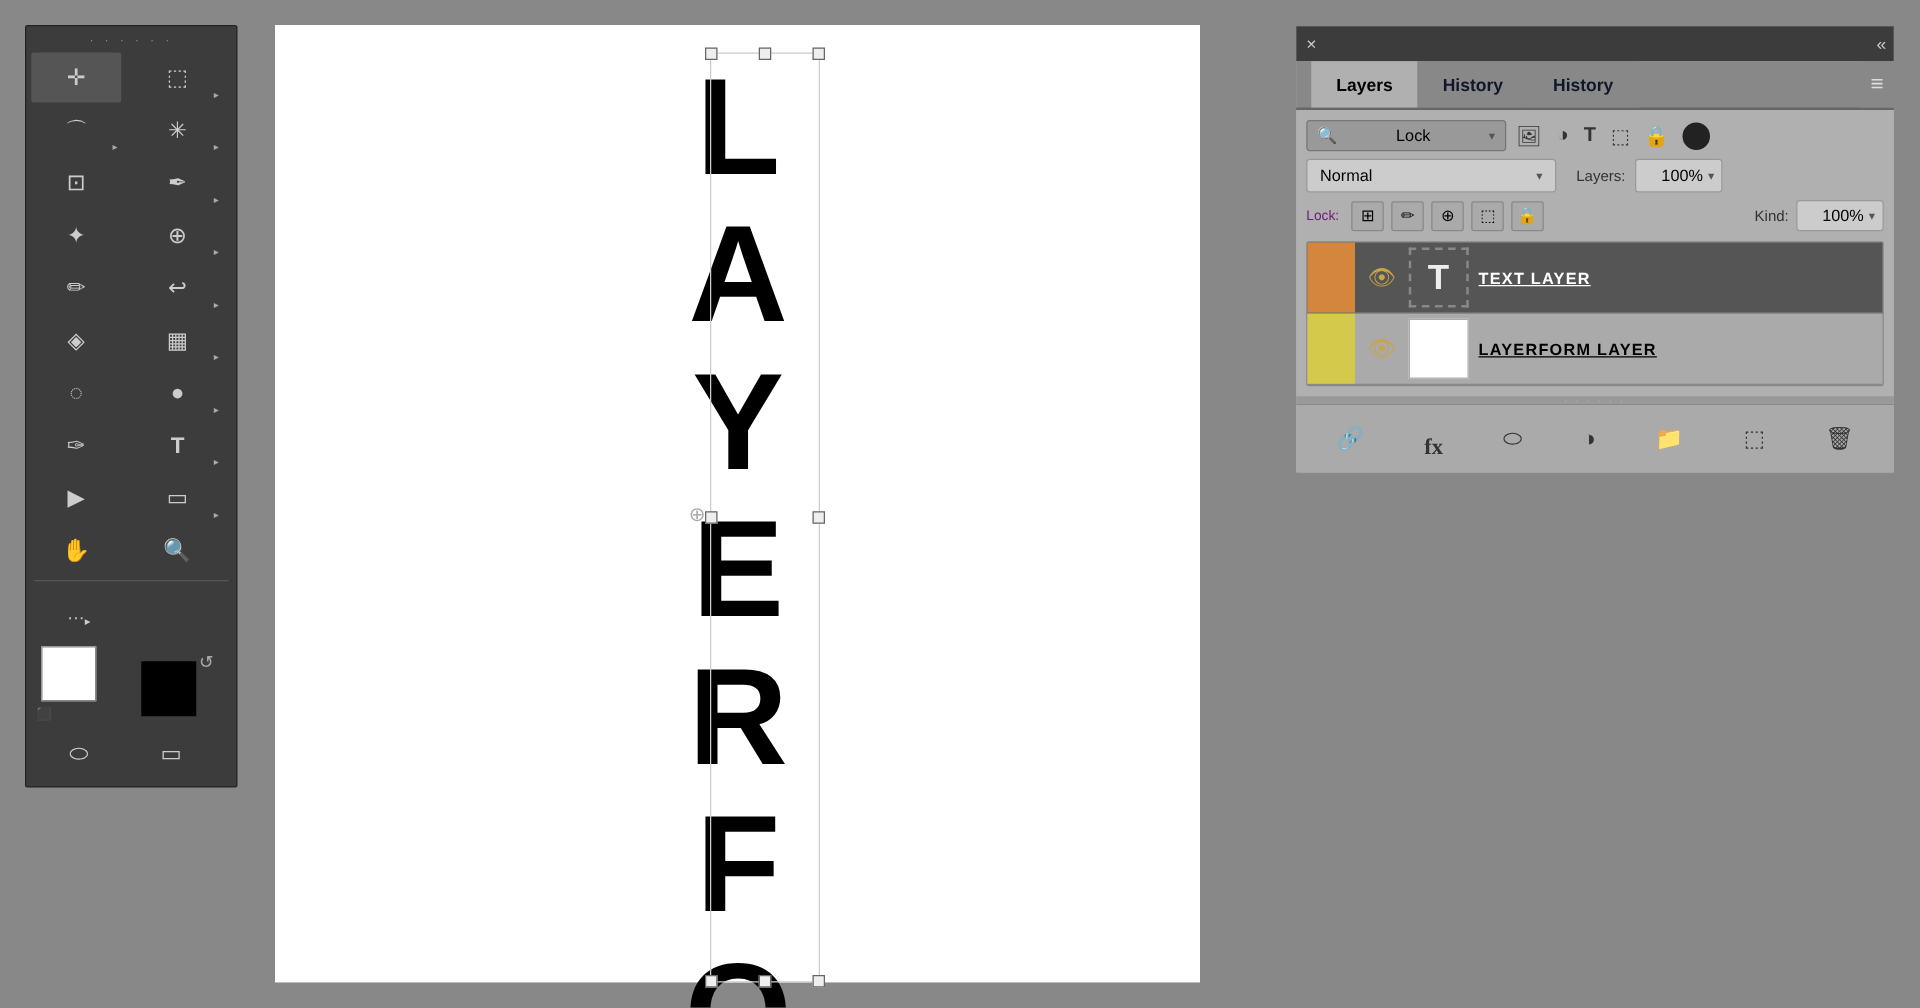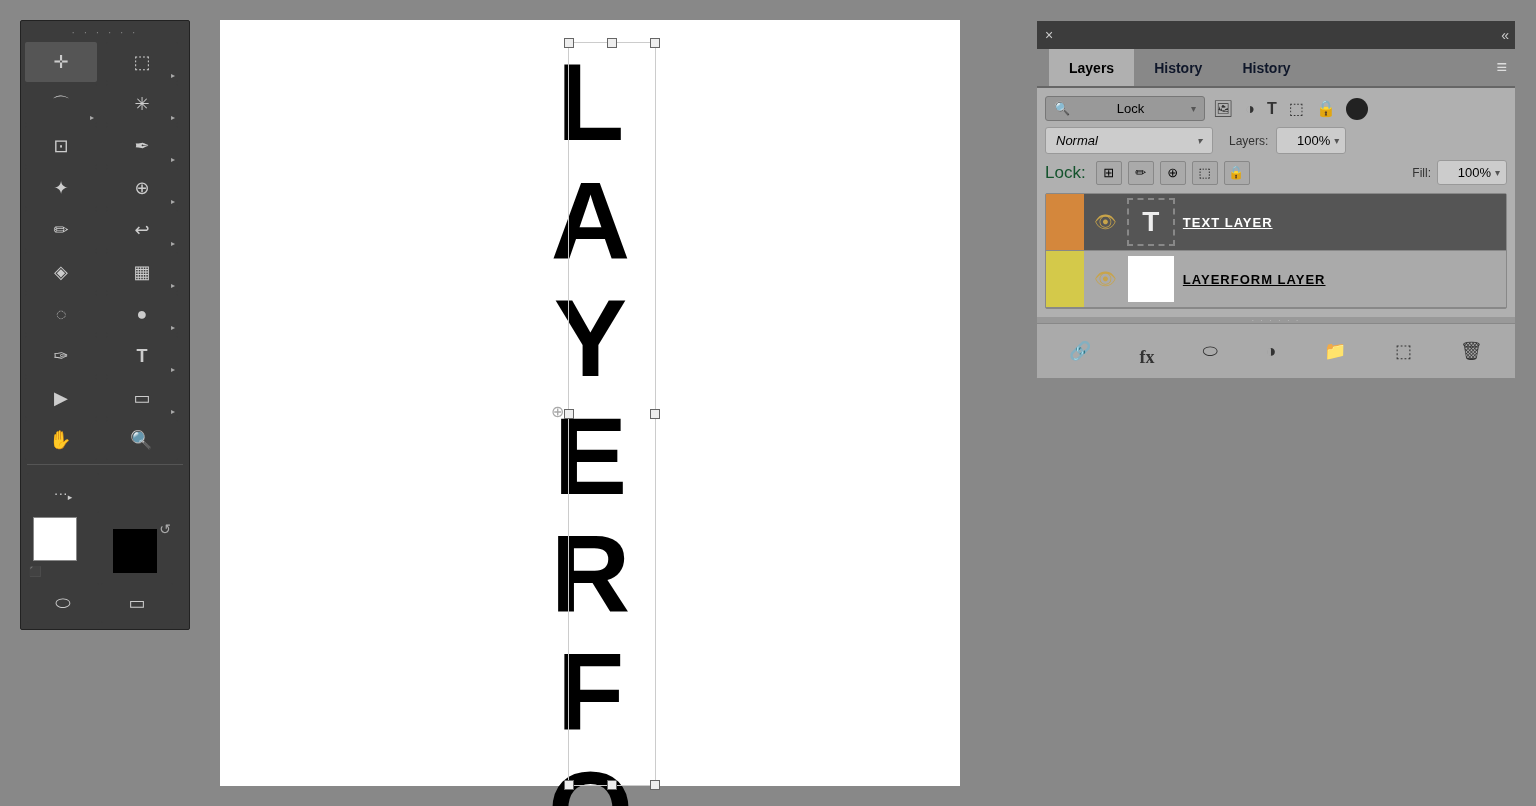--- a/index.html
+++ b/index.html
@@ -329,26 +329,25 @@
       gap: 8px;
       margin-bottom: 6px;
     }
     .blend-select {
       background: #ccc;
       border: 1px solid #999;
       border-radius: 3px;
       padding: 5px 10px;
       color: #000;
       font-size: 13px;
-      width: 168px;
+      width: 200px;
       cursor: pointer;
       display: flex;
       align-items: center;
       justify-content: space-between;
-      font-style: italic;
     }
     .opacity-label {
       font-size: 12px;
       color: #333;
       margin-left: 8px;
     }
     .opacity-value {
       background: #ccc;
       border: 1px solid #999;
       border-radius: 3px;
@@ -363,22 +362,22 @@
     }
 
     
     .lock-row {
       display: flex;
       align-items: center;
       gap: 6px;
       margin-bottom: 8px;
     }
     .lock-label {
-      font-size: 17px;
-      color: #14532d;
+      font-size: 11px;
+      color: #701a75;
       margin-right: 4px;
     }
     .lock-icon-btn {
       background: #aaa;
       border: 1px solid #888;
       border-radius: 2px;
       width: 26px;
       height: 24px;
       cursor: pointer;
       display: flex;
@@ -678,21 +677,21 @@
       </div>
     </div>
 
     <div class="lock-row">
       <span class="lock-label">Lock:</span>
       <button class="lock-icon-btn">⊞</button>
       <button class="lock-icon-btn">✏</button>
       <button class="lock-icon-btn">⊕</button>
       <button class="lock-icon-btn">⬚</button>
       <button class="lock-icon-btn">🔒</button>
-      <span class="fill-label">Fill:</span>
+      <span class="fill-label">Kind:</span>
       <div class="fill-value">
         <span>100%</span>
         <span class="dropdown-arrow">▾</span>
       </div>
     </div>
 
     <div class="layers-list">
 
       <div class="layer-item selected">
         <div style="width:38px;height:56px;background:#d4873c;flex-shrink:0;margin:-4px 0 -4px -6px;"></div>

